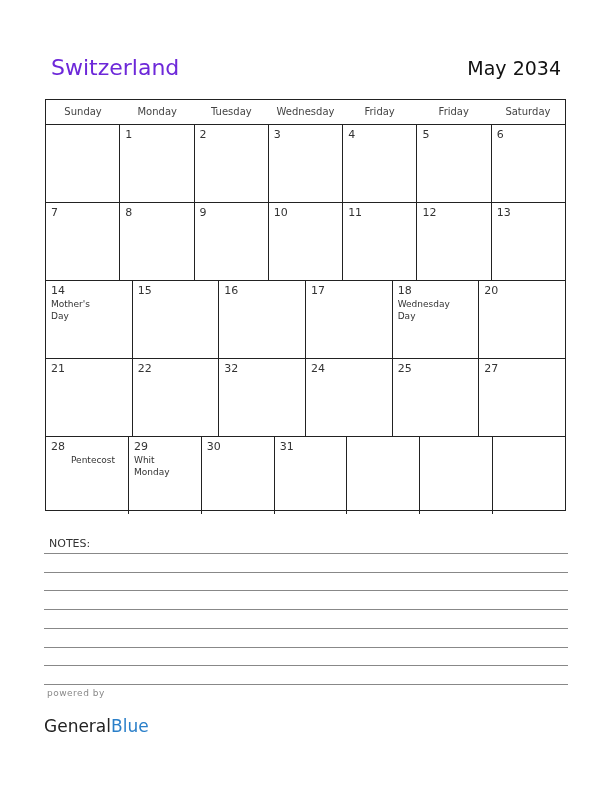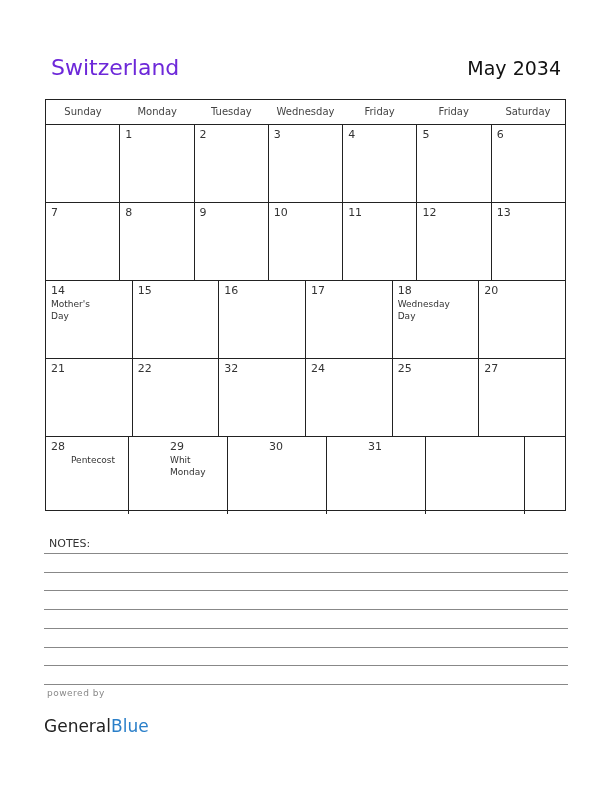--- a/index.html
+++ b/index.html
@@ -3,21 +3,21 @@
 <meta charset="utf-8">
 <style>
   html, body { margin:0; padding:0; background:#fff; }
   body { width:612px; height:792px; position:relative; font-family:"DejaVu Sans", sans-serif; color:#222; overflow:hidden; }
   .title { position:absolute; left:51px; top:55px; font-size:22px; color:#6d28d9; }
   .month { position:absolute; right:51px; top:57px; font-size:19px; color:#111; }
   .cal { position:absolute; left:45px; top:99px; width:521px; height:412px; border:1px solid #222; box-sizing:border-box; }
   .hdr { display:flex; height:24px; border-bottom:1px solid #222; }
   .hdr div { flex:1; text-align:center; font-size:10px; line-height:24px; color:#444; }
   .week { display:flex; height:77px; border-bottom:1px solid #222; }
-  .week:last-child { border-bottom:none;gap:36px; }
+  .week:last-child { border-bottom:none; }
   .cell { flex:1; border-right:1px solid #222; padding:3px 5px; box-sizing:border-box; }
   .cell:last-child { border-right:none; }
   .num { font-size:11px; color:#333; }
   .evt { font-size:9px; color:#333; line-height:12px; margin-top:1px; }
   .notes-label { position:absolute; left:49px; top:537px; font-size:11px; color:#333; }
   .line { position:absolute; left:44px; width:524px; height:1px; background:#888; }
   .powered { position:absolute; left:47px; top:688px; font-size:9px; color:#888; letter-spacing:0.5px; }
   .brand { position:absolute; left:44px; top:716px; font-size:17px; }
   .brand .g { color:#222; }
   .brand .b { color:#2a7fc9; }

